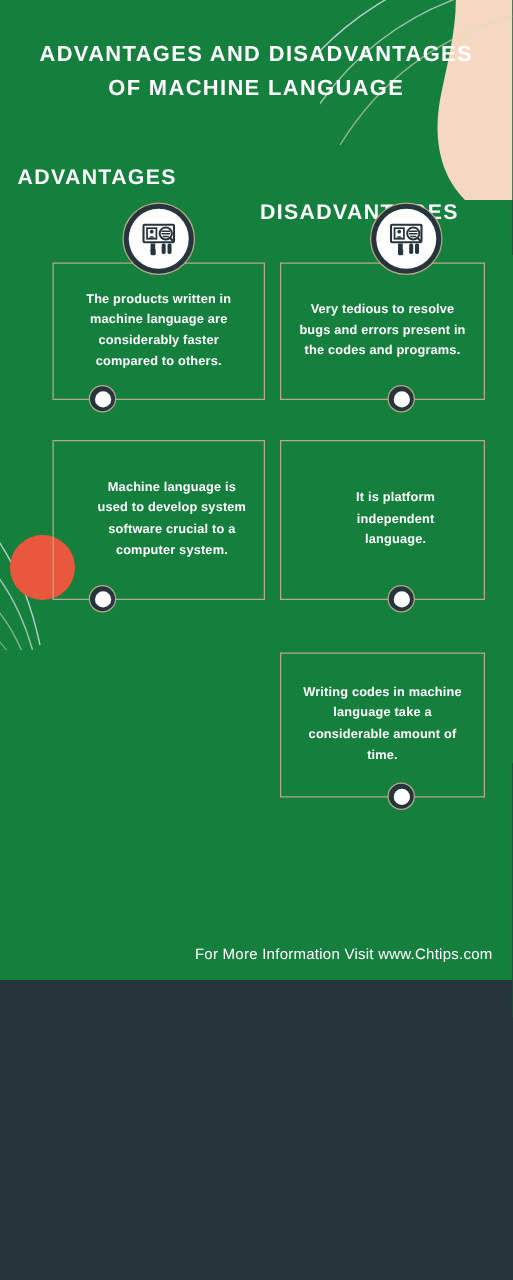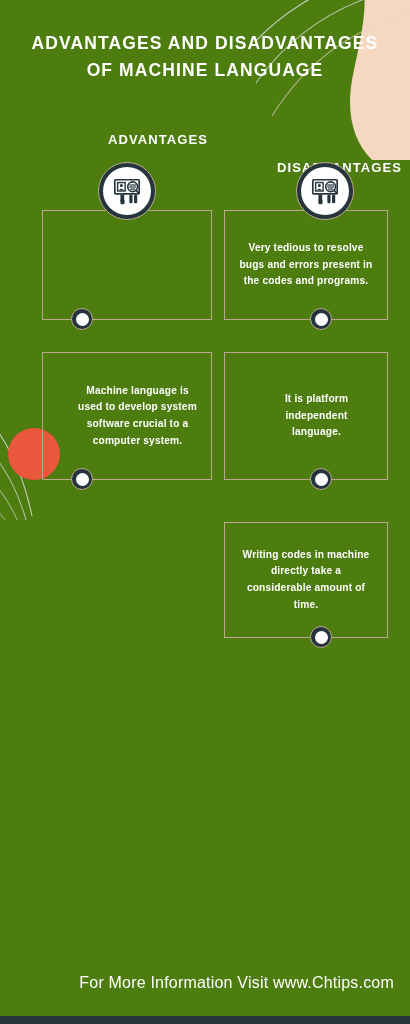--- a/index.html
+++ b/index.html
@@ -4,22 +4,22 @@
 <style>
   * { margin:0; padding:0; box-sizing:border-box; }
   html, body {
     width:410px; height:1024px;
     background:#26353c;
     font-family:"Liberation Sans", sans-serif;
     overflow:hidden;
   }
   #page {
     position:relative;
-    width:410px; height:1016px;
-    background:#4d7c0f;
+    width:410px; height:784px;
+    background:#15803d;
     overflow:hidden;
   }
 
   
   .deco { position:absolute; pointer-events:none; }
   #deco-topright { top:-40px; right:-36px; width:190px; height:200px; }
   #deco-left     { top:330px; left:-92px; width:200px; height:190px; }
 
   .orange-dot {
     position:absolute;
@@ -44,23 +44,23 @@
   }
 
   #subheads {
     position:absolute;
     top:132px; left:0; width:410px;
     display:flex;
     z-index:5;
   }
   .subhead {
     flex:1;
-    text-align:right;
-    color:#ffffff;
-    font-size:13px;
+    text-align:left;
+    color:#ffffff;
+    font-size:17px;
     font-weight:bold;
     letter-spacing:1.1px;
   }
   .subhead.col-left  { margin-left:14px; }
   .subhead.col-right { margin-right:8px;margin-top:28px; }
 
   
   #grid {
     position:absolute;
     top:196px; left:0; width:410px;
@@ -131,23 +131,23 @@
     border-radius:50%;
     background:#ffffff;
     display:flex; align-items:center; justify-content:center;
   }
   #badge-left  { top:162px; left:98px; }
   #badge-right { top:162px; left:296px; }
 
   
   #footer {
     position:absolute;
-    bottom:24px; right:16px;
-    color:#ffffff;
-    font-size:16px;
+    bottom:14px; right:16px;
+    color:#ffffff;
+    font-size:12px;
     letter-spacing:0.2px;
     z-index:5;
   }
 </style>
 </head>
 <body>
 
 <div id="page">
 
   <svg class="deco" id="deco-topright" viewBox="0 0 190 200">
@@ -210,20 +210,21 @@
         <rect x="18.5" y="20" width="3.4" height="9" rx="1.4" fill="#26353c"></rect>
         <rect x="23.5" y="20" width="3.4" height="9" rx="1.4" fill="#26353c"></rect>
       </svg>
     </div>
   </div>
 
   <div id="grid">
 
     <div class="row row-1">
       <div class="card left">
+        <div class="card-text">The products written in machine language are considerably faster compared to others.</div>
         <div class="knob"></div>
       </div>
       <div class="card right">
         <div class="card-text">Very tedious to resolve bugs and errors present in the codes and programs.</div>
         <div class="knob"></div>
       </div>
     </div>
 
 
     <div class="row row-3">
@@ -232,21 +233,21 @@
         <div class="knob"></div>
       </div>
       <div class="card right">
         <div class="card-text">It is platform independent language.</div>
         <div class="knob"></div>
       </div>
     </div>
 
     <div class="row row-4">
       <div class="card right">
-        <div class="card-text">Writing codes in machine directly take a considerable amount of time.</div>
+        <div class="card-text">Writing codes in machine language take a considerable amount of time.</div>
         <div class="knob"></div>
       </div>
     </div>
 
 
   </div>
 
   <div id="footer">For More Information Visit www.Chtips.com</div>
 
 </div>

